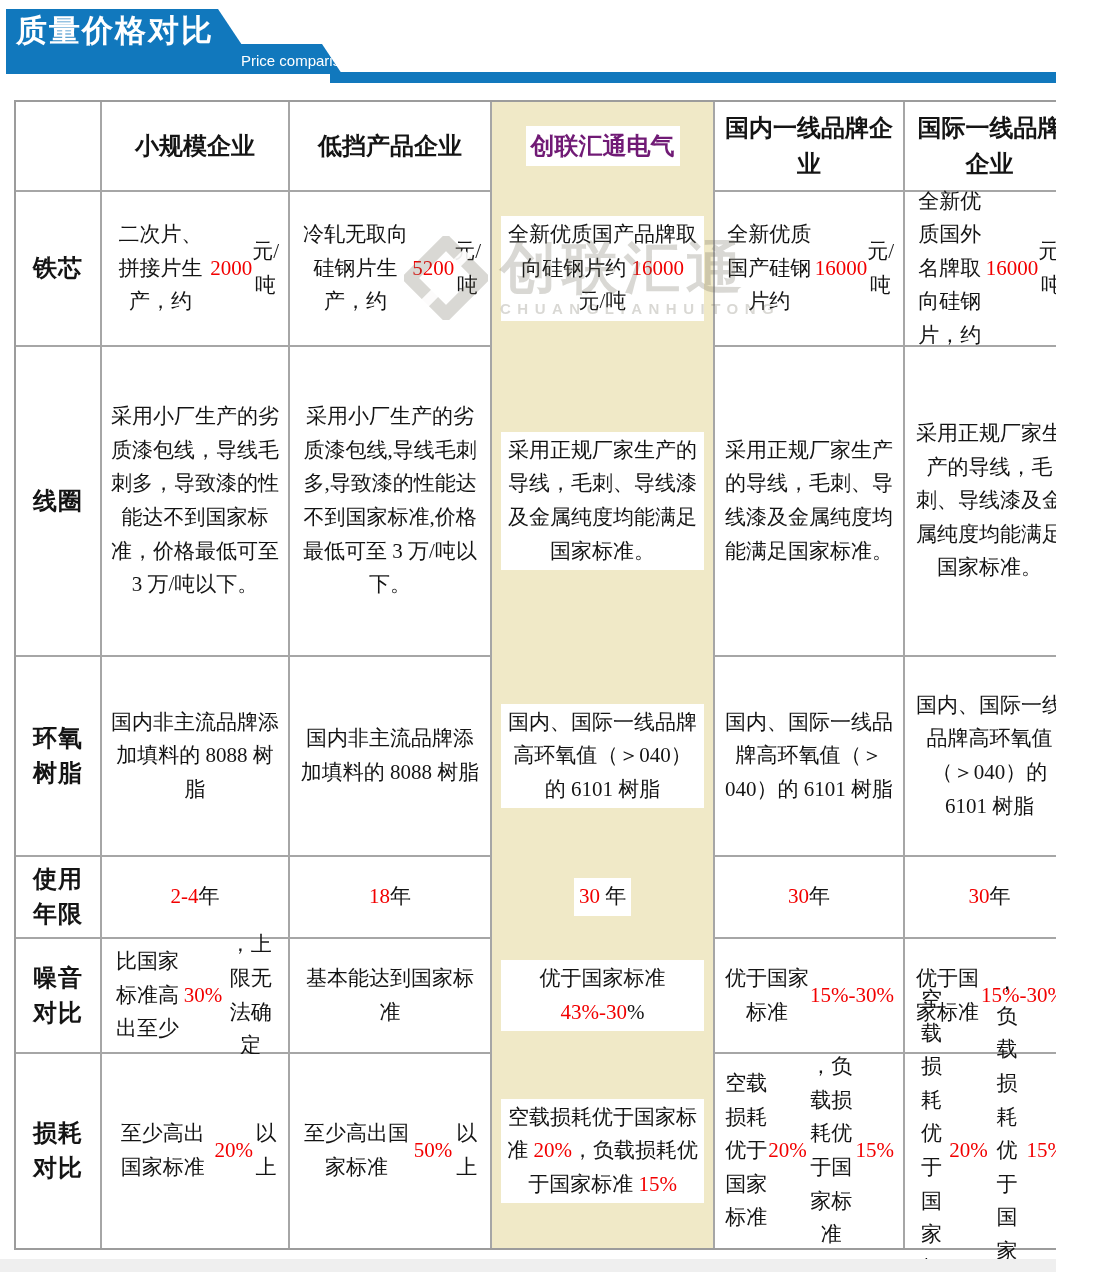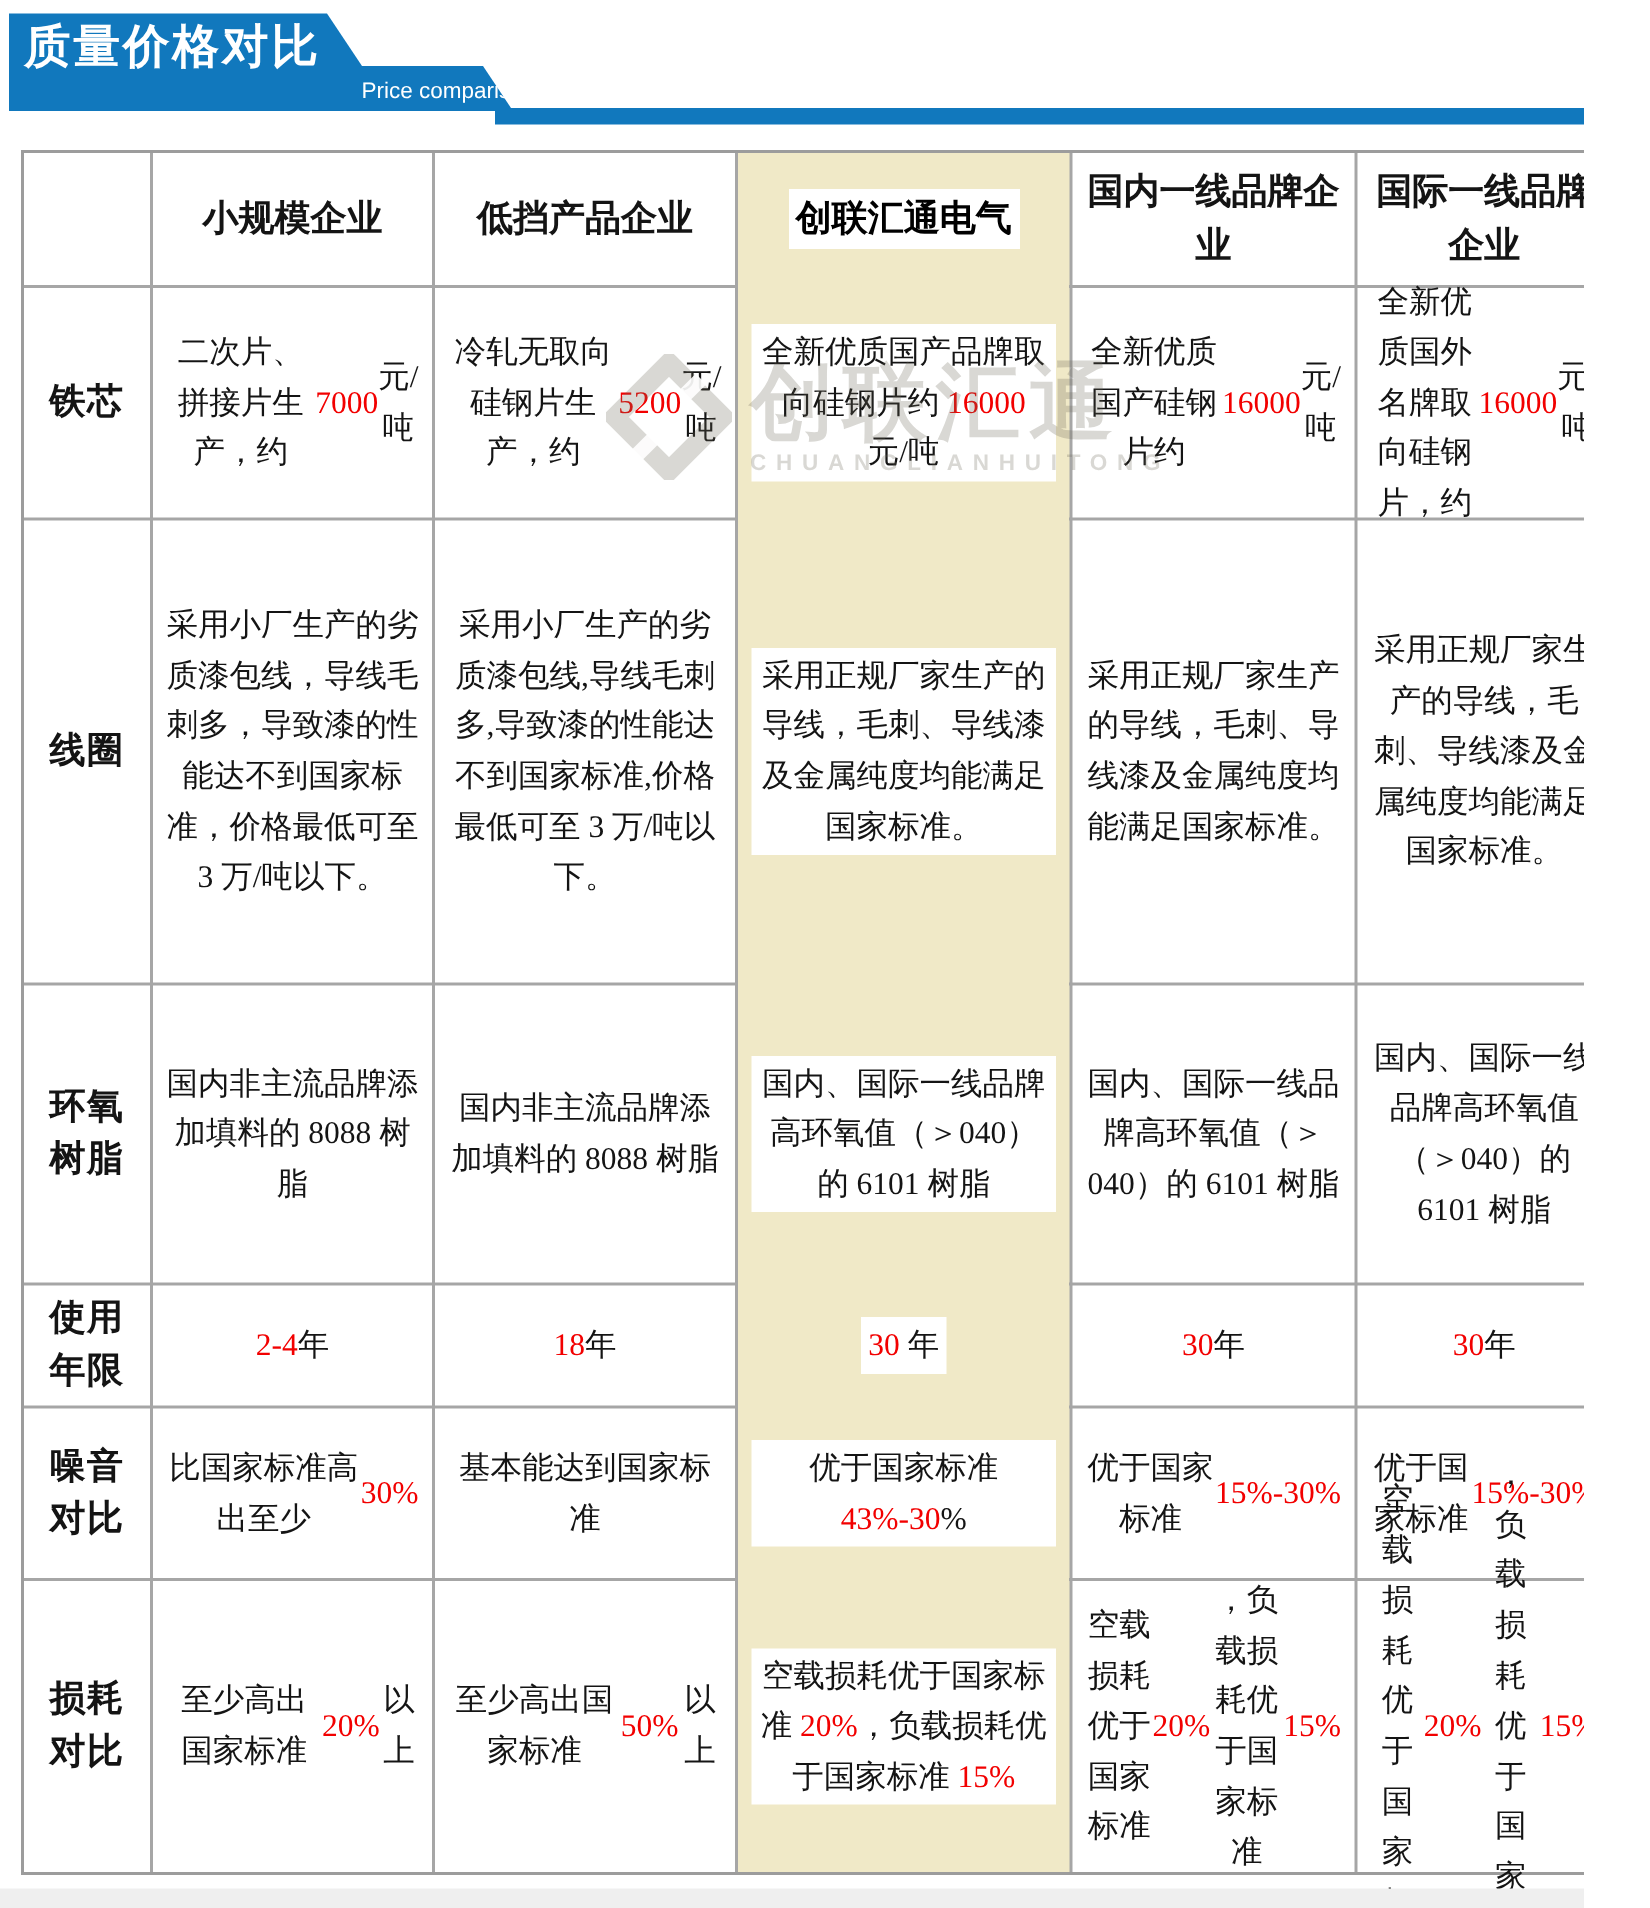--- a/index.html
+++ b/index.html
@@ -18,21 +18,21 @@
        gap:2px;border:2px solid #9c9c9c;
        background:linear-gradient(90deg,#a6a6a6 0,#a6a6a6 476px,#f0e9c7 476px,#f0e9c7 697px,#a6a6a6 697px,#a6a6a6 100%);}
   .cell{background:#ffffff;display:flex;align-items:center;justify-content:center;
         text-align:center;font-size:21px;line-height:1.6;color:#141414;padding:4px 9px;}
   .cell.hl{background:#f0e9c7;}
   .rowhead{font-weight:bold;font-size:24px;letter-spacing:1px;line-height:1.45;}
   .colhead{font-weight:bold;font-size:24px;line-height:1.5;}
   .patch{display:inline;background:#ffffff;padding:2px 5px;
          box-decoration-break:clone;-webkit-box-decoration-break:clone;}
   .red{color:#f20000;}
-  .brand-red{color:#000000;font-weight:bold;}
+  .brand-red{color:#701a75;font-weight:bold;}
   
   .watermark{position:absolute;left:404px;top:224px;display:flex;align-items:center;
              pointer-events:none;color:rgba(110,104,90,0.26);margin-top:12px;}
   .wm-text{margin-left:12px;}
   .wm-cn{font-family:"Liberation Sans","DejaVu Sans",sans-serif;font-weight:bold;
          font-size:56px;letter-spacing:6px;line-height:1;white-space:nowrap;}
   .wm-en{font-family:Liberation Sans, sans-serif;font-weight:bold;
          font-size:15px;letter-spacing:6.5px;margin-top:4px;white-space:nowrap;}
   .bottom-strip{position:absolute;left:0;top:1259px;width:1100px;height:13px;background:#efefef;}
 </style>
@@ -56,21 +56,21 @@
     <div class="cell colhead">低挡产品企业</div>
     <div class="cell colhead hl">
         <span class="patch brand-red">创联汇通电气</span>
       </div>
     <div class="cell colhead">国内一线品牌企业</div>
     <div class="cell colhead">国际一线品牌企业</div>
 
     <div class="cell rowhead">铁芯</div>
     <div class="cell">
         <span>二次片、拼接片生产，约 </span>
-        <span class="red">7000</span>
+        <span class="red">2000</span>
         <span> 元/吨</span>
       </div>
     <div class="cell">
         <span>冷轧无取向硅钢片生产，约 </span>
         <span class="red">5200</span>
         <span> 元/吨</span>
       </div>
     <div class="cell hl">
         <span class="patch"><span>全新优质国产品牌取向硅钢片约 </span><span class="red">16000</span><span> 元/吨</span></span>
       </div>
@@ -137,20 +137,21 @@
       </div>
     <div class="cell">
         <span class="red">30</span>
         <span> 年</span>
       </div>
 
     <div class="cell rowhead">噪音对比</div>
     <div class="cell">
         <span>比国家标准高出至少 </span>
         <span class="red">30%</span>
+        <span>，上限无法确定</span>
       </div>
     <div class="cell">
         <span>基本能达到国家标准</span>
       </div>
     <div class="cell hl">
         <span class="patch"><span>优于国家标准 </span><span class="red">43%-30</span><span>%</span></span>
       </div>
     <div class="cell">
         <span>优于国家标准 </span>
         <span class="red">15%-30%</span>

